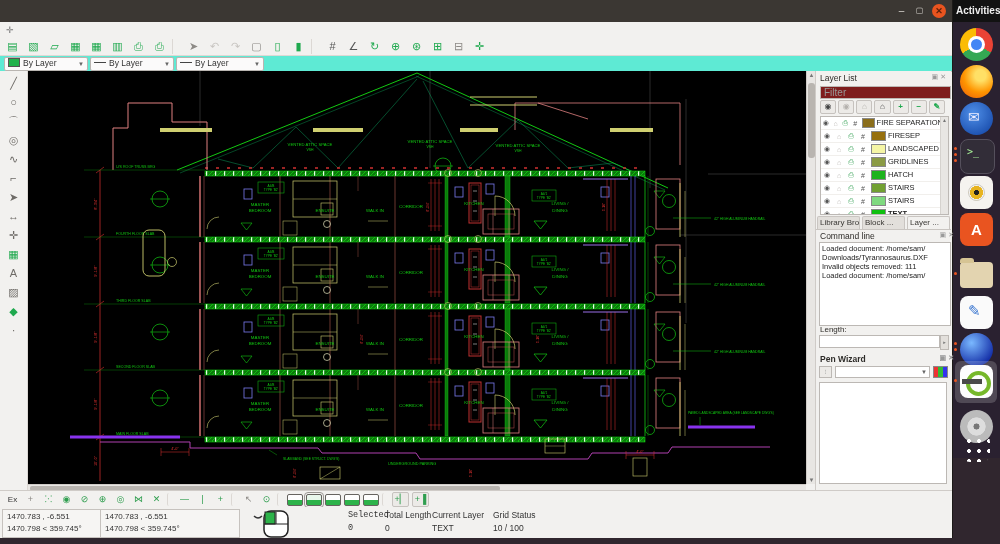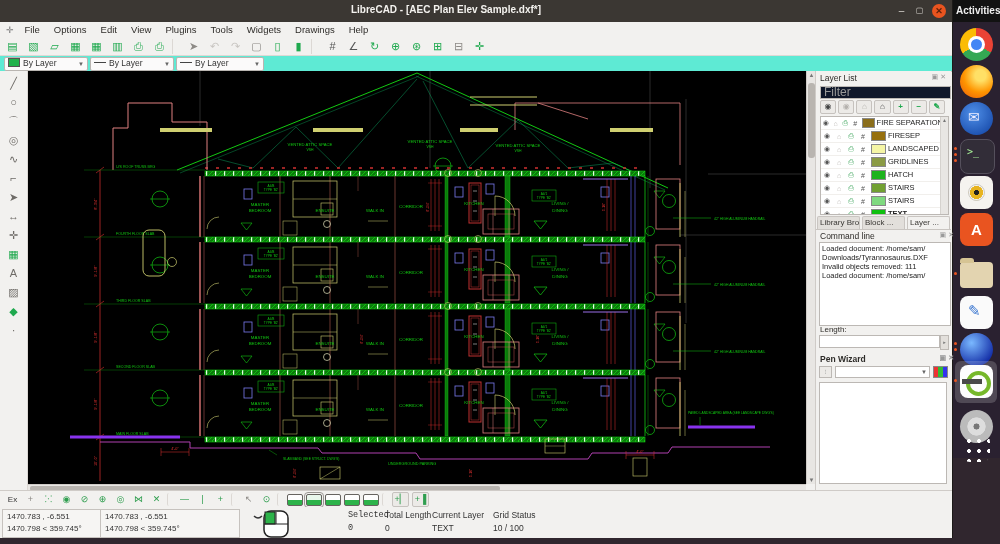--- a/index.html
+++ b/index.html
@@ -31,21 +31,21 @@
   #canvas{position:absolute;left:28px;top:71px;width:778px;height:413px;background:#000;overflow:hidden;}
   #vscroll{position:absolute;left:806px;top:71px;width:9px;height:413px;background:#e8e6e3;border-left:1px solid #cfcbc7;}
   #vscroll .thumb{position:absolute;left:1px;top:12px;width:7px;height:75px;background:#b9b5b0;border-radius:3px;}
   #vscroll .a{position:absolute;left:0;width:9px;font-size:6px;color:#777;text-align:center;}
   #hscroll{position:absolute;left:28px;top:484px;width:778px;height:7px;background:#e8e6e3;border-top:1px solid #cfcbc7;}
   #hscroll .thumb{position:absolute;left:2px;top:1px;width:470px;height:5px;background:#b9b5b0;border-radius:2px;}
   
   #rightpanel{position:absolute;left:815px;top:71px;width:135px;height:419px;background:#f2f1ef;border-left:1px solid #cfcbc7;font-size:8.5px;color:#2e2c29;}
   .phead{position:relative;height:13px;padding:2px 4px 0 4px;font-size:8.5px;color:#2e2c29;}
   .phead .pico{position:absolute;right:3px;top:2px;font-size:7px;color:#999;letter-spacing:2px;}
-  .filter{position:absolute;left:4px;top:15px;width:123px;height:11px;border:1px solid #bcb8b4;background:#0f172a;font-size:12px;color:#999;padding:0 3px;line-height:11px;}
+  .filter{position:absolute;left:4px;top:15px;width:123px;height:11px;border:1px solid #bcb8b4;background:#7f1d1d;font-size:10px;color:#999;padding:0 3px;line-height:11px;}
   #layertools{position:absolute;left:4px;top:29px;width:127px;height:14px;display:flex;}
   .ltool{width:16px;height:12px;border:1px solid #c6c2be;background:#eceae7;border-radius:2px;margin-right:2px;font-size:8px;line-height:11px;text-align:center;}
   .ltool.green{color:#1fa94e;font-weight:bold;} .ltool.dark{color:#444;} .ltool.faded{color:#b5b2ae;}
   #layerlist{position:absolute;left:4px;top:45px;width:127px;height:97px;background:#fff;border:1px solid #bcb8b4;overflow:hidden;}
   .lrow{display:flex;align-items:center;height:12px;border-bottom:1px solid #f1efec;}
   .lrow .c{width:12px;text-align:center;font-size:7px;color:#555;}
   .lrow .c.faded{color:#c2bfbb;} .lrow .c.green{color:#2f9e4f;}
   .lrow .swatch{width:13px;height:8px;border:1px solid #888;margin:0 2px;}
   .lname{font-size:7.5px;color:#222;white-space:nowrap;line-height:8px;}
   .lname.current{font-weight:bold;}
@@ -134,39 +134,27 @@
   <div class="dkdot" style="top:326px"></div>
   <div id="dk-librecad-bg" style="top:339px"></div>
   <div class="dk" id="dk-librecad" style="top:343px"></div>
   <div class="dkdot" style="top:357px"></div>
   <div class="dk dk-round" id="dk-disc" style="top:388px"></div>
   <div class="dk" id="dk-grid" style="top:412px"></div>
 </div>
 
 <div id="win">
   <div id="titlebar">
-    <div class="title">LibreCAD - [AEC Plan Elev Sample.dxf*]</div>
     <div class="winbtn" id="btn-min">–</div>
     <div class="winbtn" id="btn-max">▢</div>
     <div class="winbtn" id="btn-close">✕</div>
   </div>
 
   <div id="menubar">
     <span class="appico">✛</span>
-    <span style="display:flex">
-      <span class="m">File</span>
-          <span class="m">Options</span>
-          <span class="m">Edit</span>
-          <span class="m">View</span>
-          <span class="m">Plugins</span>
-          <span class="m">Tools</span>
-          <span class="m">Widgets</span>
-          <span class="m">Drawings</span>
-          <span class="m">Help</span>
-    </span>
   </div>
 
   <div id="toolbar">
     <span class="tg green">▤</span>
         <span class="tg green">▧</span>
         <span class="tg green">▱</span>
         <span class="tg green">▦</span>
         <span class="tg green">▦</span>
         <span class="tg green">▥</span>
         <span class="tg green">⎙</span>

